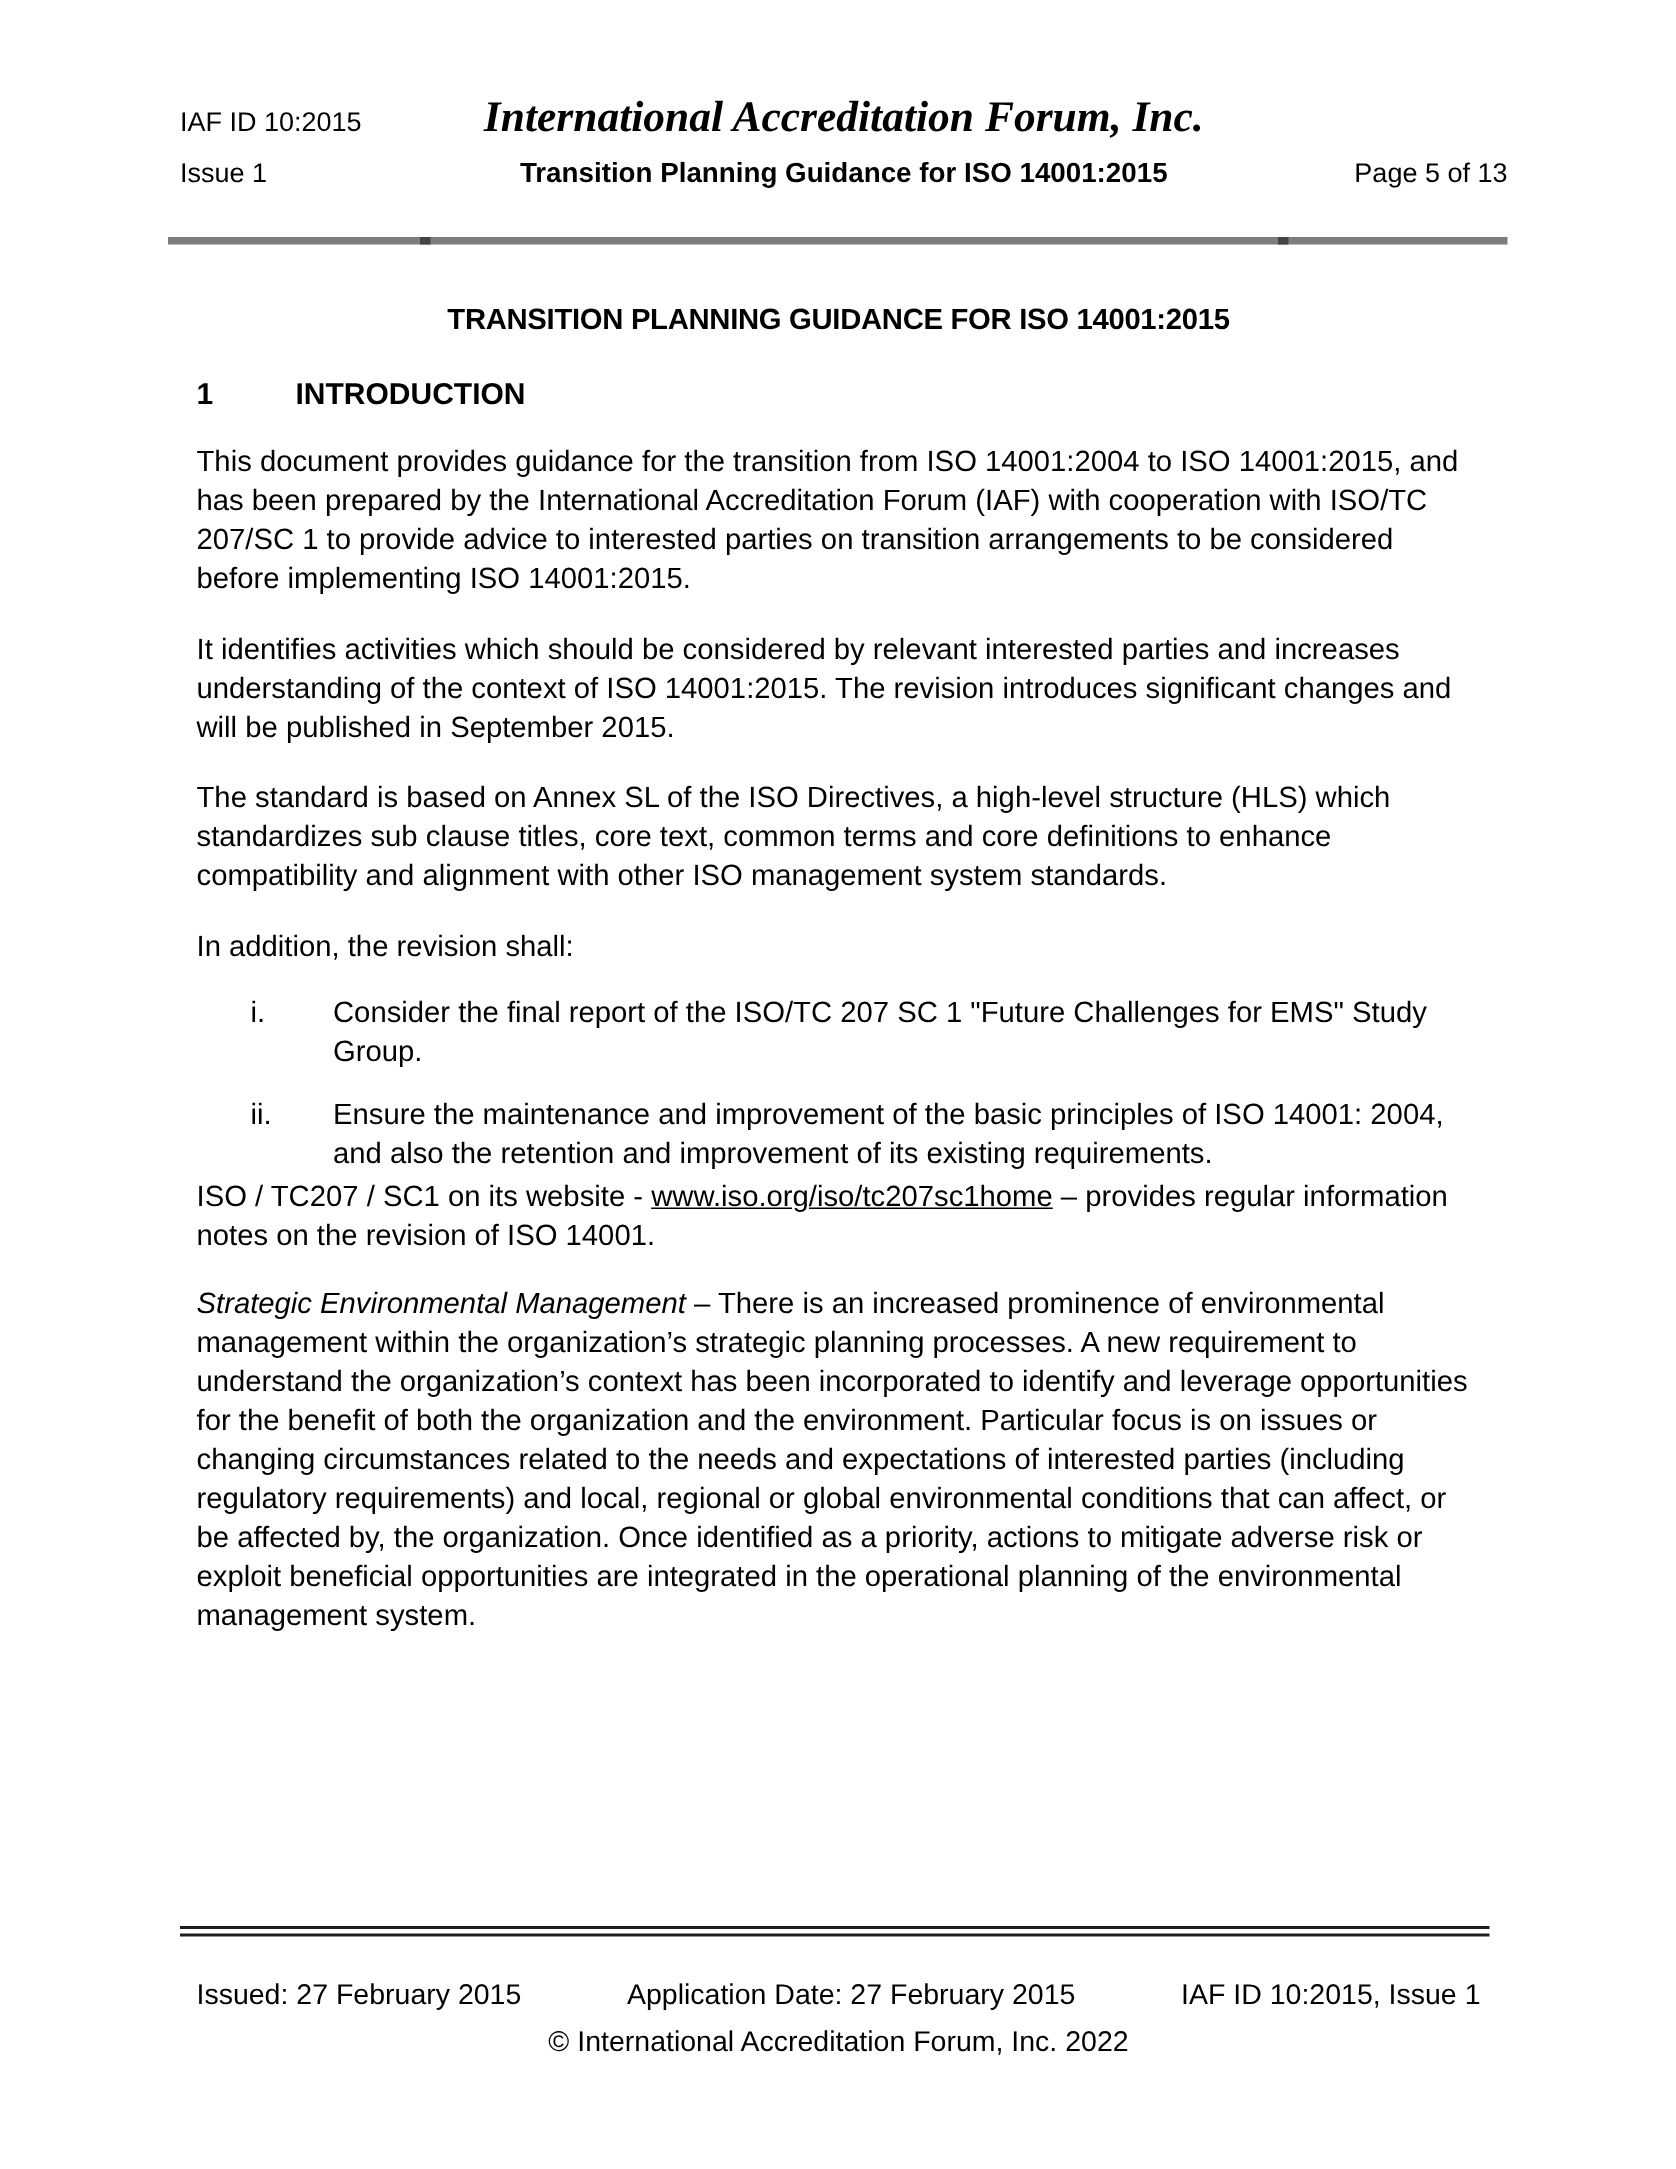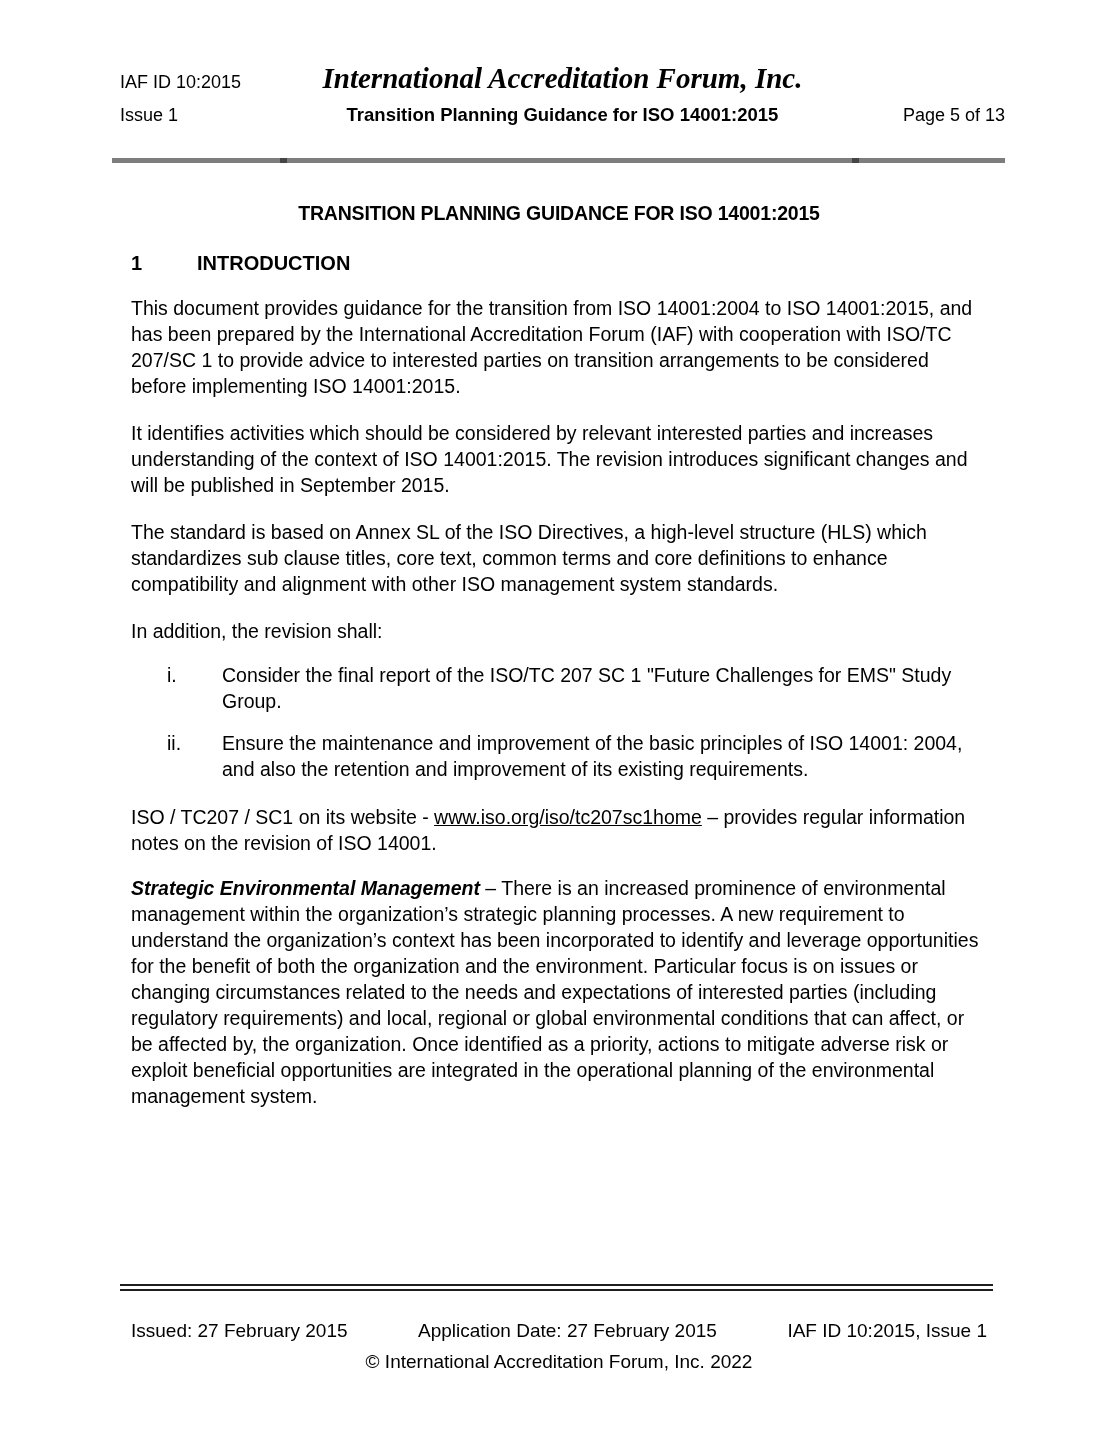--- a/index.html
+++ b/index.html
@@ -34,26 +34,26 @@
 
   
   .content { position: absolute; top: 200px; left: 131px; width: 856px; font-size: 19.5px; line-height: 26px; }
   .main-title { margin: 0 0 24px 0; font-size: 19.5px; font-weight: bold; text-align: center; letter-spacing: -0.2px; }
   .section-heading { display: flex; margin: 0 0 19px 0; font-size: 20px; font-weight: bold; }
   .sec-num { width: 66px; flex: 0 0 66px; }
   .content p { margin: 0 0 21px 0; }
   .content p.mb18 { margin-bottom: 18px; }
   .content p.mb19 { margin-bottom: 19px; }
   .list-item { display: flex; margin: 0 0 16px 0; }
-  .list-item.last { margin-bottom: 22px; }
+  .list-item.last { margin-bottom: 3px; }
   .li-marker { margin-left: 36px; flex: 0 0 55px; }
   .li-text { flex: 1; }
   .link { color: #000000; text-decoration: underline; cursor: pointer; }
   .subheading { margin: 0 0 22px 0; font-size: 20px; font-weight: bold; font-style: italic; }
-  .italic-lead { font-style: italic; font-weight: bold; }
+  .italic-lead { font-style: italic; }
 
   
   .footer-rule {
     position: absolute; top: 1284px; left: 120px; width: 873px; height: 7px;
     box-sizing: border-box;
     border-top: 2px solid #1e1e1e;
     border-bottom: 2px solid #1e1e1e;
   }
   .doc-footer { position: absolute; top: 1320px; left: 131px; width: 856px; font-size: 19px; }
   .frow { display: flex; align-items: flex-end; }

